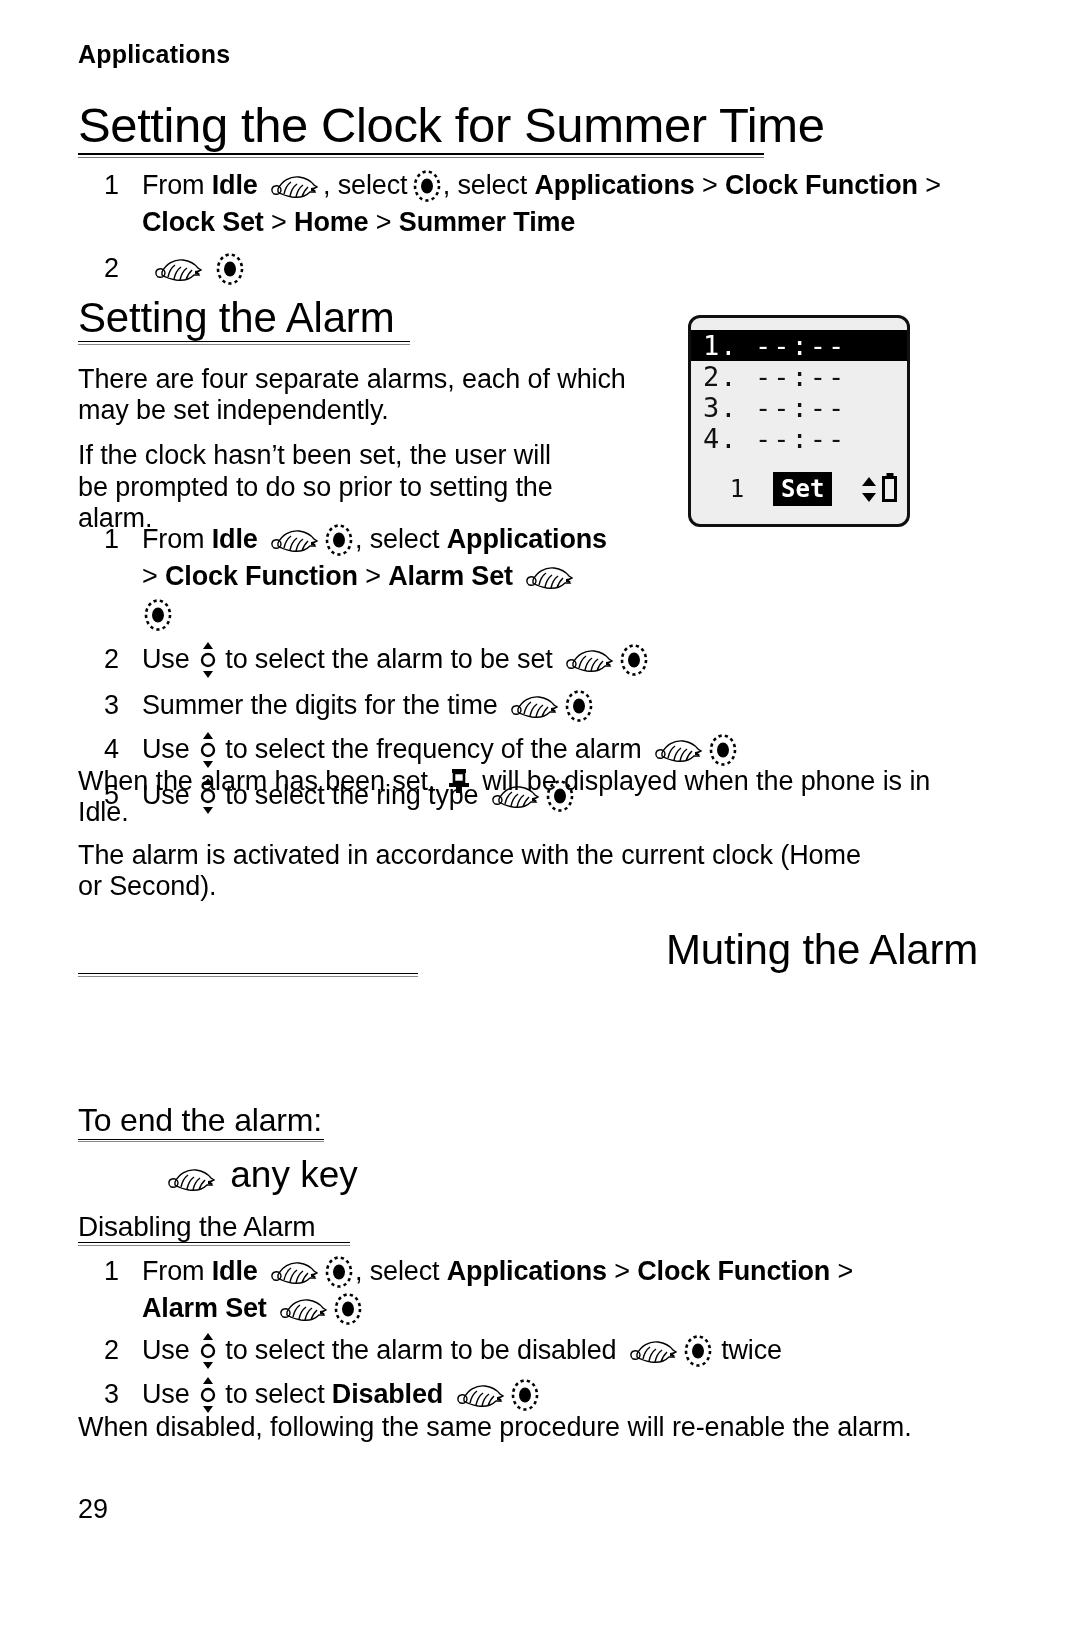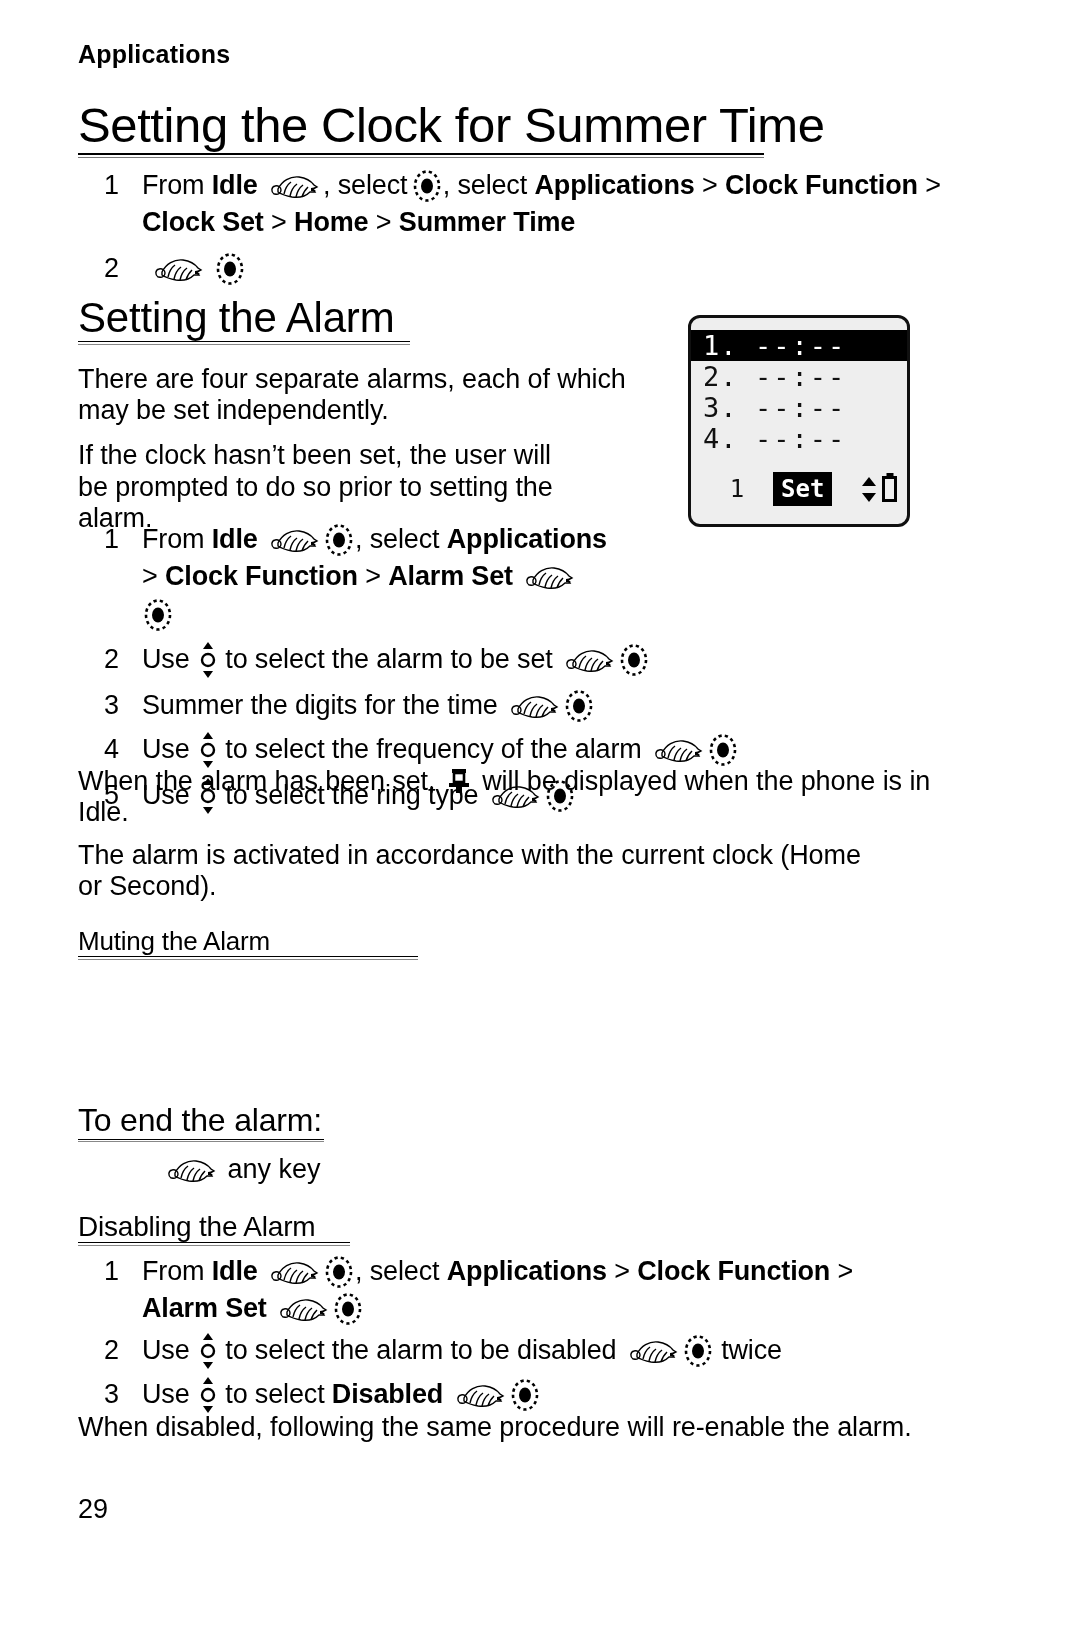--- a/index.html
+++ b/index.html
@@ -483,29 +483,29 @@
       <rect x="5" y="2" width="14" height="4" fill="#000"></rect>
       <rect x="7" y="6" width="10" height="9" fill="none" stroke="#000" stroke-width="2.6"></rect>
       <rect x="2" y="16" width="20" height="4" fill="#000"></rect>
       <rect x="9" y="20" width="6" height="6" fill="#000"></rect>
     </svg><span> will be displayed when the phone is in Idle.</span>
   </div>
 
   <div class="para" style="position:absolute; left:78px; top:840px; width:790px;">The alarm is activated in accordance with the current clock (Home or Second).</div>
 
   <div style="position:absolute; left:78px; top:928px; width:900px;">
-    <div class="h2" style="font-size:26px;">Muting the Alarm</div>
+    <div class="h2" style="font-size:42px;text-align:right;">Muting the Alarm</div>
     <div class="h2-rule" style="width:340px;"></div>
 
   </div>
 
   <div style="position:absolute; left:78px; top:1104px; width:900px;">
     <div class="h2" style="font-size:32px;">To end the alarm:</div>
     <div class="h2-rule" style="width:246px; border-top-width:1.2px;"></div>
-    <div style="margin-top:12px; padding-left:84px; font-size:27px;">
+    <div style="margin-top:12px; padding-left:84px; font-size:37px;">
       <svg class="icon hand-icon" viewBox="0 0 52 30">
         <g fill="none" stroke="#000" stroke-width="1.4">
           <path d="M6 22 C3 20 3 15 7 14 C10 13 13 15 13 18 C13 21 10 23 7 22 Z"></path>
           <path d="M10 17 C14 9 22 4 31 5 C38 6 43 9 46 13 L49 15 L45 17 L47 20 L42 20 C38 24 31 26 24 25 C18 24 13 22 10 20 Z"></path>
           <path d="M16 22 C17 17 19 13 23 10"></path>
           <path d="M22 24 C23 19 25 15 29 12"></path>
           <path d="M28 25 C29 20 31 16 35 13"></path>
           <path d="M34 25 C35 21 37 18 40 15"></path>
         </g>
         <path d="M43 16 L49 15 L45 17 L48 19 L43 19 Z" fill="#000"></path>

